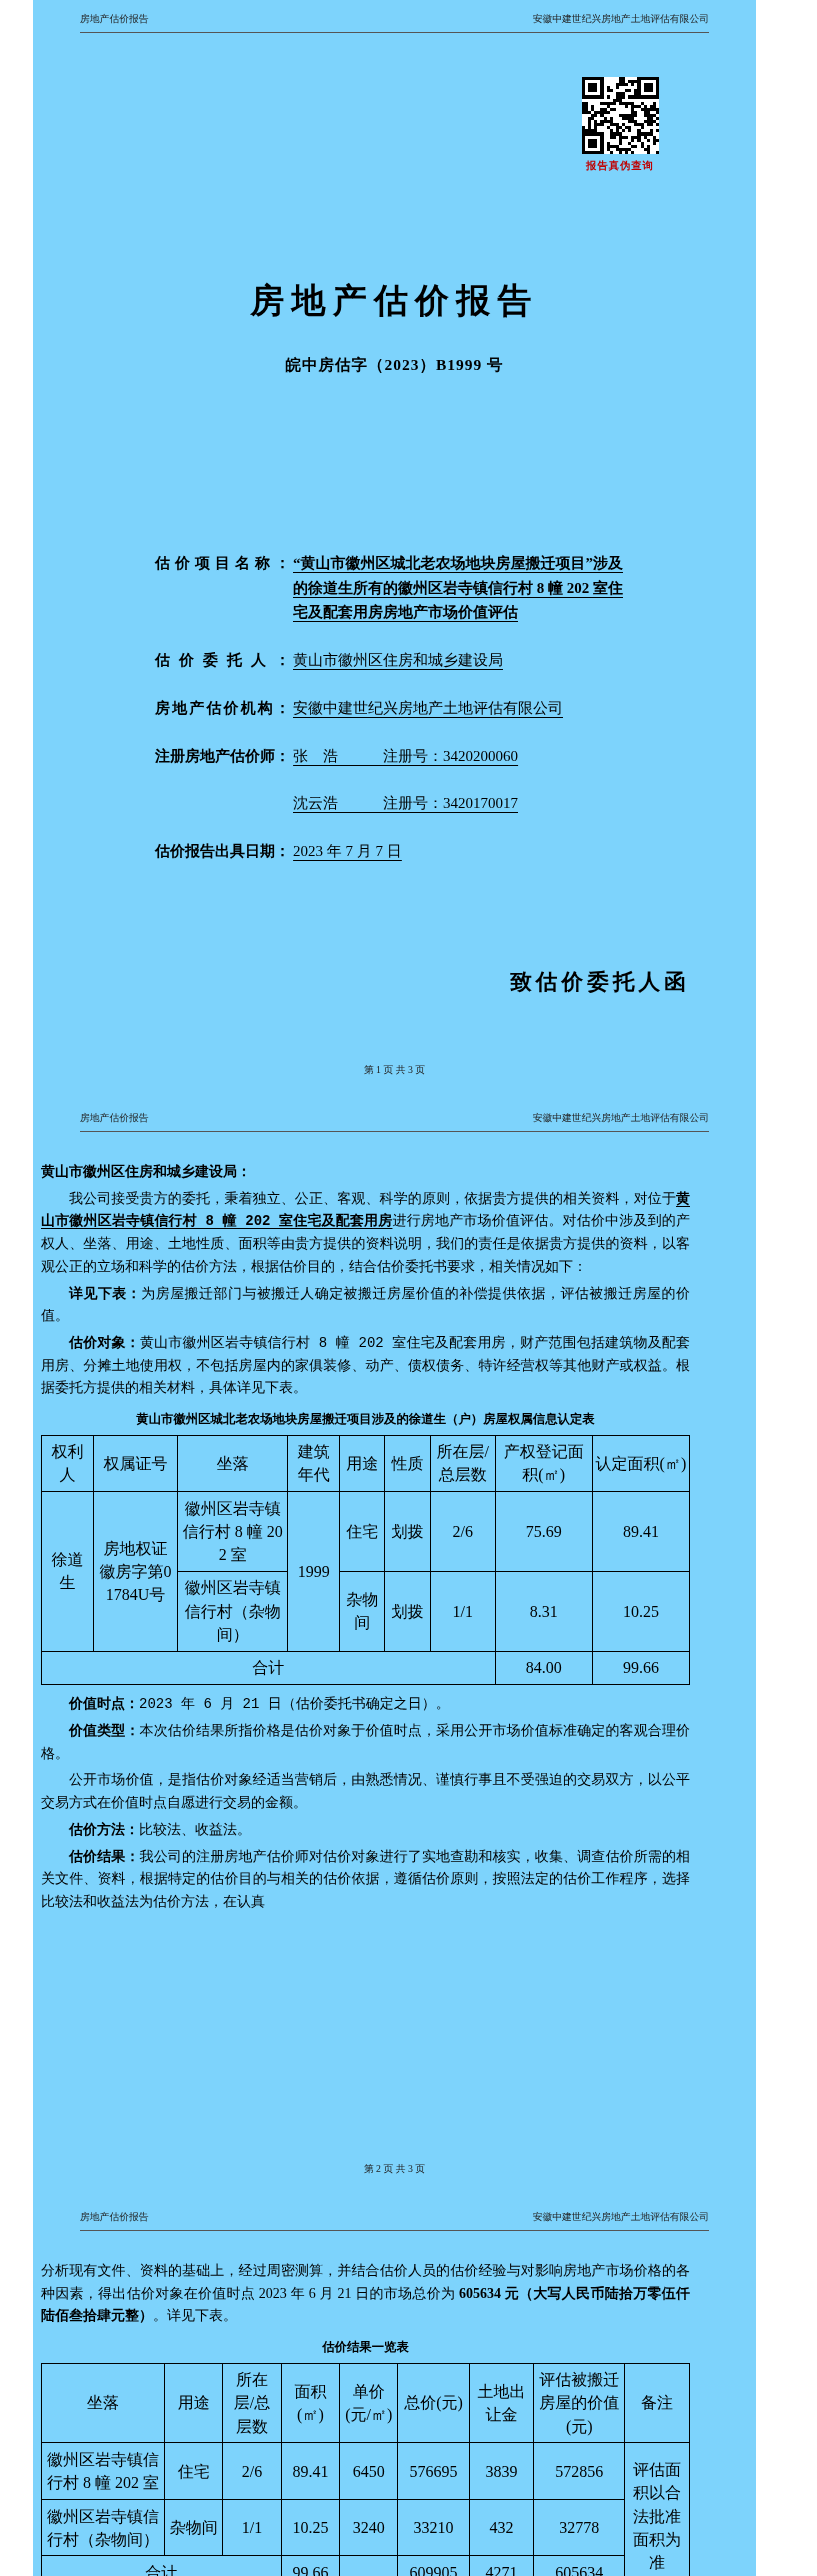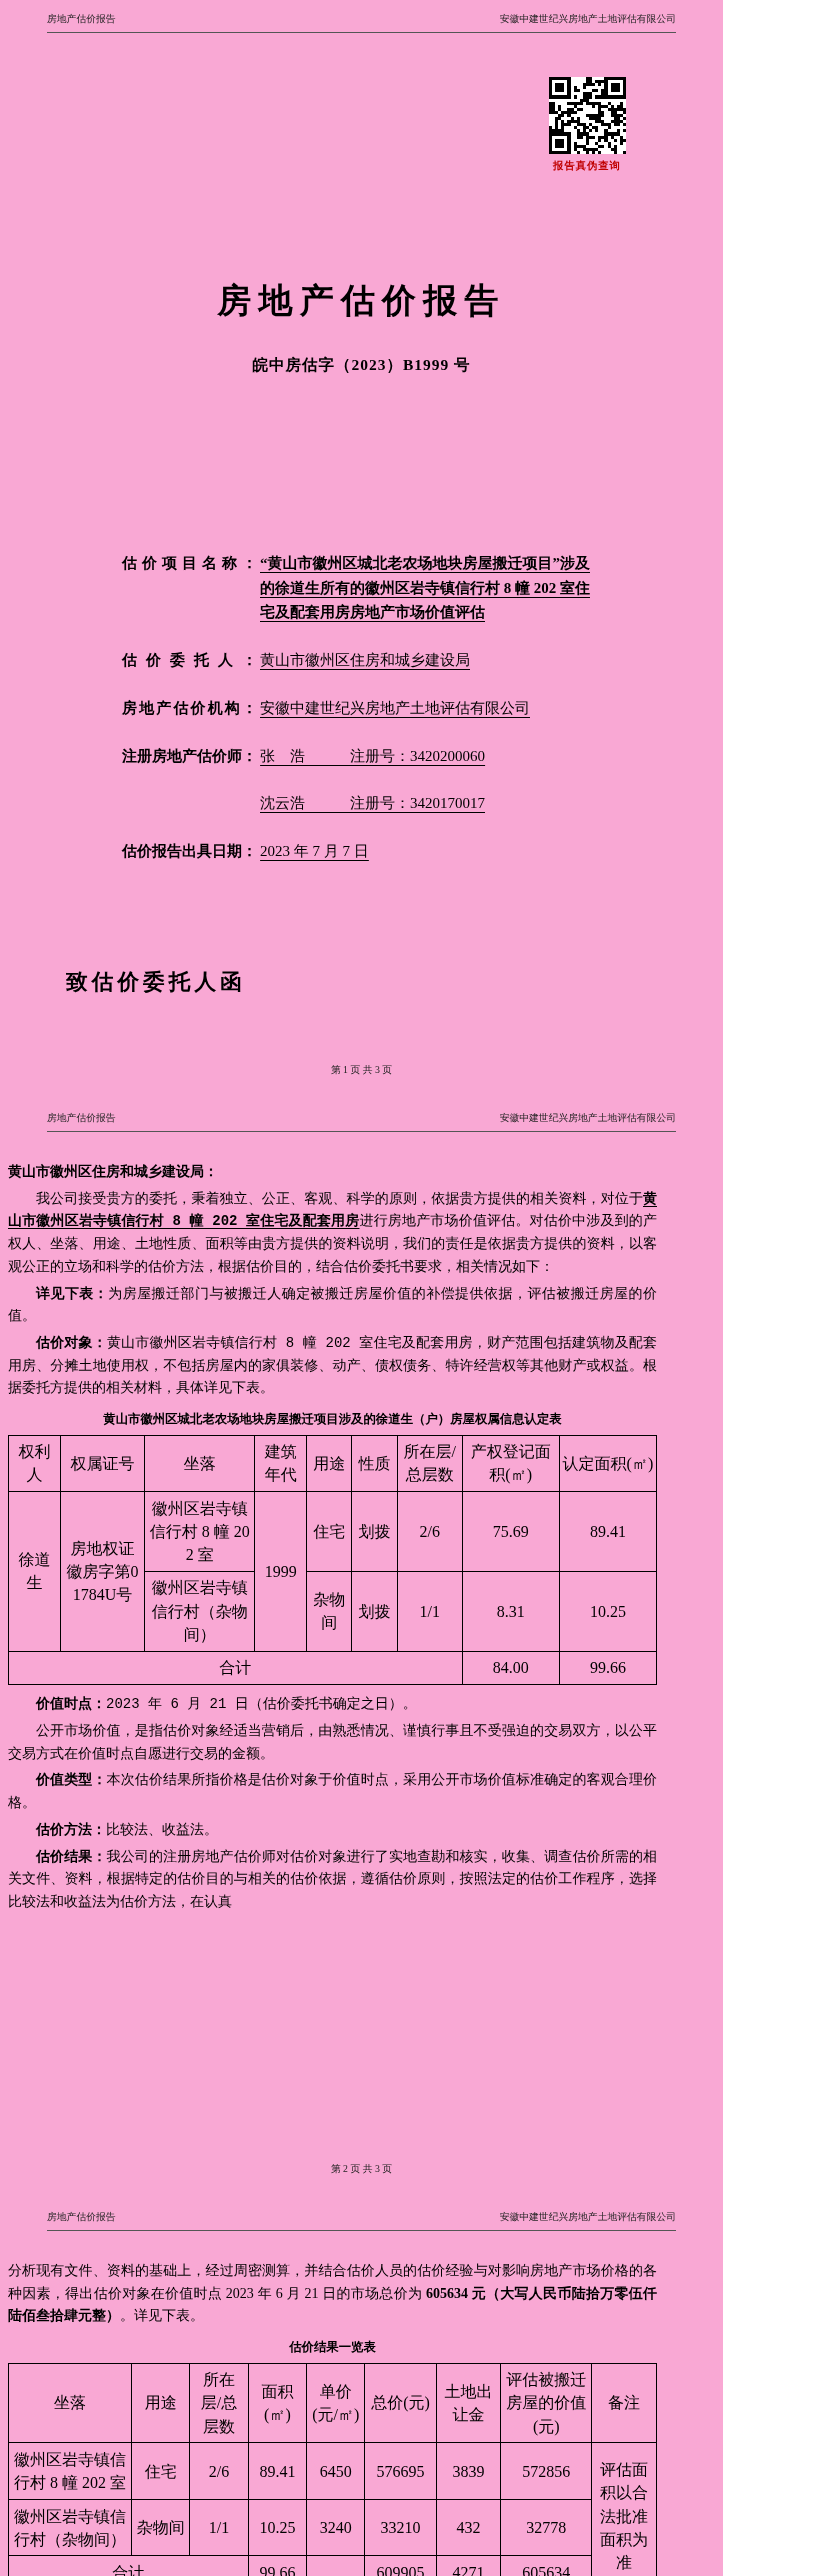--- a/index.html
+++ b/index.html
@@ -2,21 +2,21 @@
 <html style="font-size:8.2px"><head>
 <meta charset="utf-8">
 <style>
   * { margin:0; padding:0; box-sizing:border-box; }
   html,body { background:#ffffff; }
   body {
     width:818px;
     font-family:"Liberation Serif","DejaVu Serif",serif;
     color:#000;
   }
-  .page { position:relative; width:723px; height:1099px; overflow:hidden; background:#f9a8d4; }
+  .page { position:relative; width:723px; height:1099px; overflow:hidden; background:#7dd3fc;margin-left:33px; }
   .page:last-child { height:1099px; }
 
   
   .phdr {
     position:absolute; top:13.4px; left:47px; right:47px;
     display:flex; justify-content:space-between; align-items:flex-end;
     font-size:9.8px; color:#222;
     border-bottom:0.5px solid #555; padding-bottom:5.2px;
   }
   .pft {
@@ -37,21 +37,21 @@
   }
   .doc-no { margin-top:31px; text-align:center; font-size:15.5px; font-weight:bold; letter-spacing:1px; }
 
   .fields { width:479px; margin:175px auto 0 auto; font-size:15px; }
   .frow { display:flex; margin-bottom:23px; line-height:1.65; }
   .flabel { font-weight:bold; min-width:138px; flex:none; text-align:justify; text-align-last:justify; padding-right:3.1px; }
   .flabel.empty { text-align-last:left; }
   .fval { flex:1; text-decoration:underline; text-underline-offset:4.1px; }
   .fval.b { font-weight:bold; }
 
-  .letter-heading { margin-top:103px; text-align:left; font-size:21.6px; font-weight:bold; letter-spacing:4.1px; }
+  .letter-heading { margin-top:103px; text-align:right; font-size:21.6px; font-weight:bold; letter-spacing:4.1px; }
 
   
   .body-text { font-size:14px; line-height:1.62; text-align:justify;padding-left:8px; }
   .body-text p { margin-bottom:4.1px; }
   p.ind, .ind { text-indent:2em;font-family:Liberation Mono, monospace; }
   .b { font-weight:bold; }
   .u { text-decoration:underline; text-underline-offset:3.1px; }
 
   .tbl-title { text-align:center; font-weight:bold; font-size:12.4px; margin:9.3px 0 5.2px 0; text-indent:0; }
   table.tbl { width:100%; border-collapse:collapse; font-size:16px; text-align:center; margin-bottom:8.2px; table-layout:fixed; }
@@ -486,23 +486,23 @@
         <tr>
           <td colspan="7">合计</td>
           <td>84.00</td>
           <td>99.66</td>
         </tr>
       </tbody>
     </table>
 
     <p class="ind"><span class="b">价值时点：</span><span>2023 年 6 月 21 日（估价委托书确定之日）。</span></p>
 
+    <p class="ind"><span class="b">价值类型：</span><span>本次估价结果所指价格是估价对象于价值时点，采用公开市场价值标准确定的客观合理价格。</span></p>
+
     <p class="ind"><span>公开市场价值，是指估价对象经适当营销后，由熟悉情况、谨慎行事且不受强迫的交易双方，以公平交易方式在价值时点自愿进行交易的金额。</span></p>
-
-    <p class="ind"><span class="b">价值类型：</span><span>本次估价结果所指价格是估价对象于价值时点，采用公开市场价值标准确定的客观合理价格。</span></p>
 
     <p class="ind"><span class="b">估价方法：</span><span>比较法、收益法。</span></p>
 
     <p class="ind"><span class="b">估价结果：</span><span>我公司的注册房地产估价师对估价对象进行了实地查勘和核实，收集、调查估价所需的相关文件、资料，根据特定的估价目的与相关的估价依据，遵循估价原则，按照法定的估价工作程序，选择比较法和收益法为估价方法，在认真</span></p>
   </div>
 
   <footer class="pft">第 2 页 共 3 页</footer>
 </section>
 
 <section class="page">

